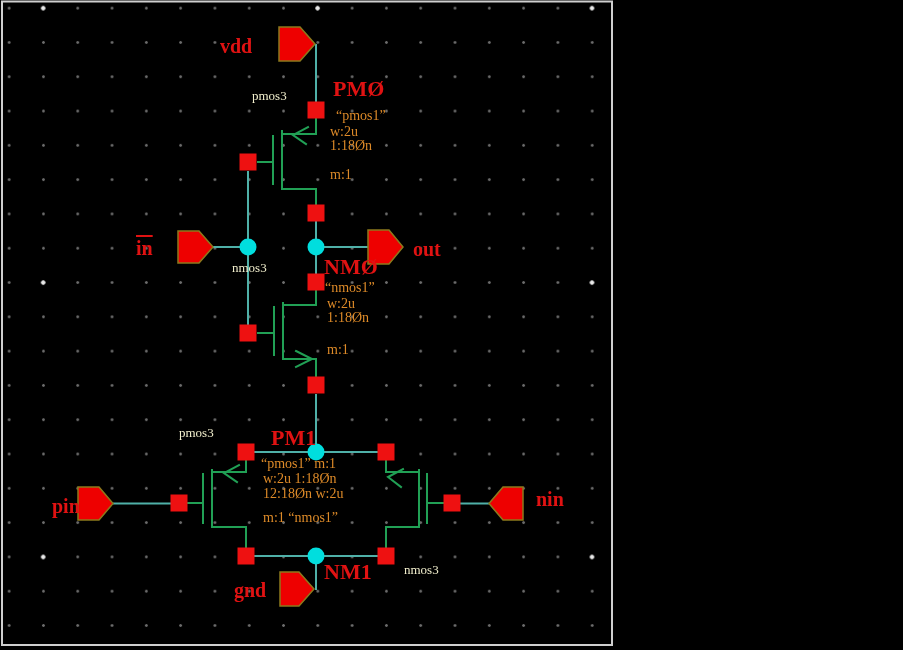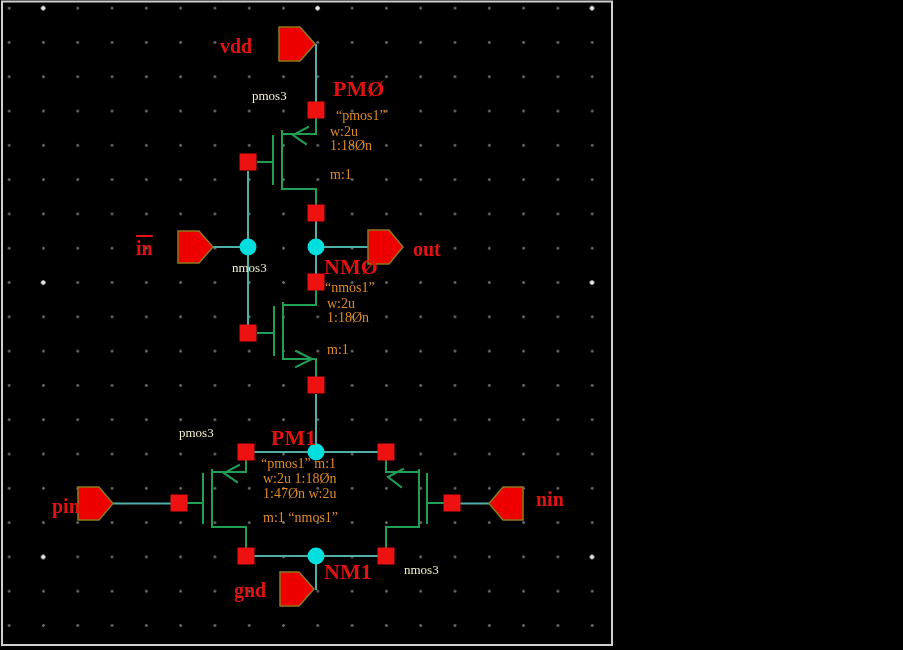--- a/index.html
+++ b/index.html
@@ -125,20 +125,20 @@
   <div class="l red big" style="left:324px;top:255px;">NMØ</div>
   <div class="l red" style="left:413px;top:239px;">out</div>
   <div class="l orange" style="left:325px;top:281px;">“nmos1”</div>
   <div class="l orange" style="left:327px;top:297px;">w:2u</div>
   <div class="l orange" style="left:327px;top:311px;">1:18Øn</div>
   <div class="l orange" style="left:327px;top:343px;">m:1</div>
   <div class="l white" style="left:179px;top:426px;">pmos3</div>
   <div class="l red big" style="left:271px;top:426px;text-align:right;">PM1</div>
   <div class="l orange" style="left:261px;top:457px;">“pmos1” m:1</div>
   <div class="l orange" style="left:263px;top:472px;">w:2u 1:18Øn</div>
-  <div class="l orange" style="left:263px;top:487px;">1:47Øn w:2u</div>
+  <div class="l orange" style="left:263px;top:487px;">12:18Øn w:2u</div>
   <div class="l orange" style="left:263px;top:511px;">m:1 “nmos1”</div>
   <div class="l red" style="left:52px;top:496px;">pin</div>
   <div class="l red" style="left:536px;top:489px;">nin</div>
   <div class="l red big" style="left:324px;top:560px;">NM1</div>
   <div class="l white" style="left:404px;top:563px;">nmos3</div>
   <div class="l red" style="left:234px;top:580px;">gnd</div>
 </div>
 
 </body></html>

